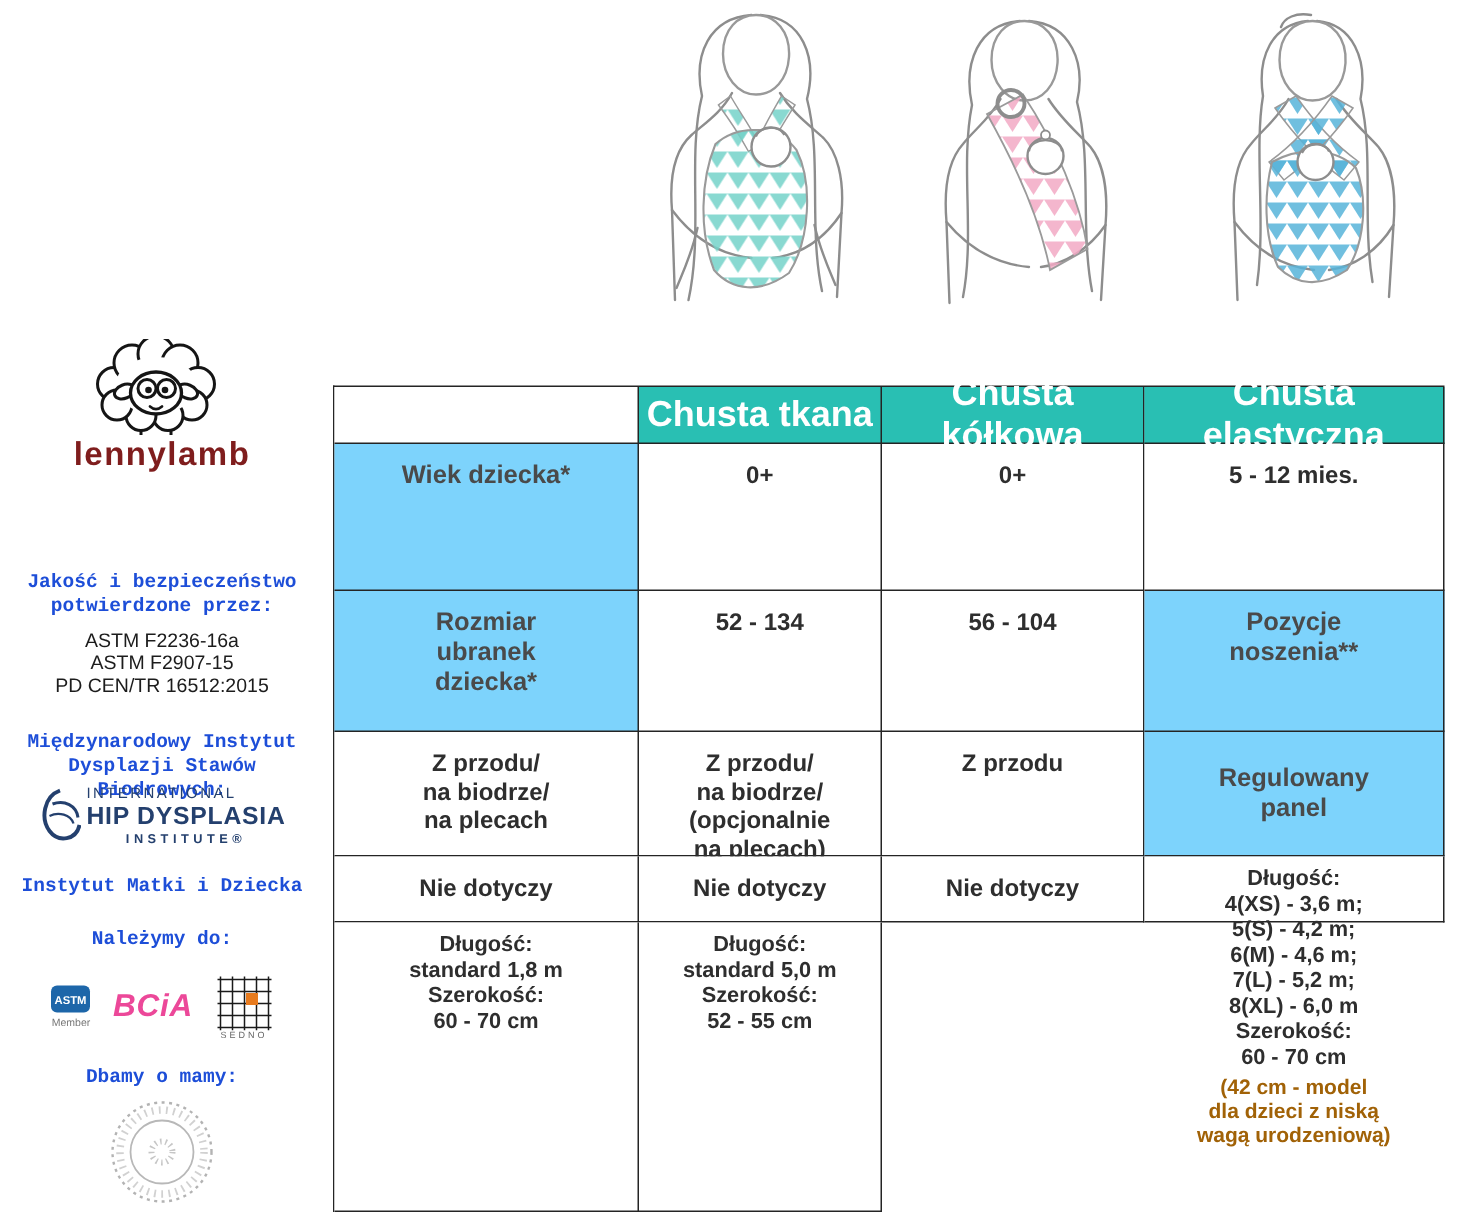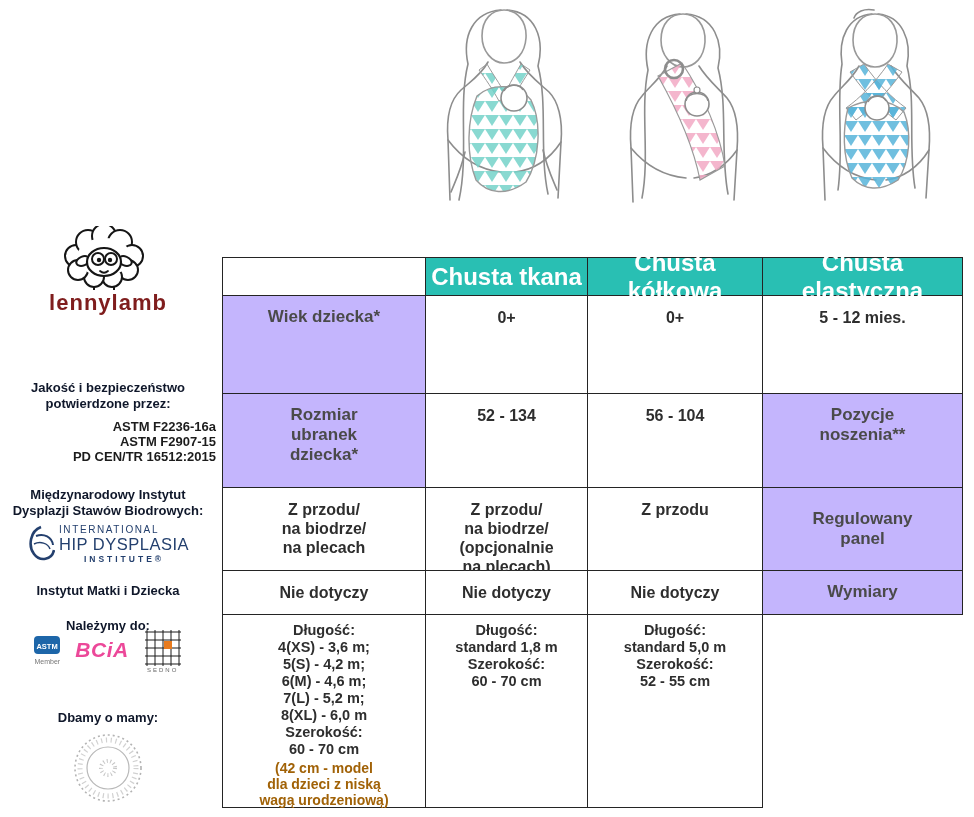--- a/index.html
+++ b/index.html
@@ -4,53 +4,53 @@
 <style>
   html,body{margin:0;padding:0;background:#fff;}
   .page{position:relative;width:974px;height:817px;background:#fff;overflow:hidden;
         font-family:"Liberation Sans","DejaVu Sans",sans-serif;color:#1c1c1c;}
   .abs{position:absolute;}
   .preline{white-space:pre-line;}
 
   
   .sidebar-block{position:absolute;left:0;width:216px;text-align:center;}
   .logo-text{top:290px;font-size:22px;font-weight:bold;color:#7f1d1d;letter-spacing:1px;}
-  .sb-head{font-size:13px;font-weight:bold;line-height:16px;color:#0f172a;}
+  .sb-head{font-size:13px;font-weight:bold;line-height:16px;color:#1d4ed8;font-family:Liberation Mono, monospace;}
   .quality{top:380px;}
-  .standards{top:419px;font-size:13px;font-weight:bold;line-height:15px;text-align:right;}
+  .standards{top:419px;font-size:13px;font-weight:normal;line-height:15px;}
   .inst-head{top:487px;}
   .hip{top:524px;display:flex;align-items:center;justify-content:center;gap:4px;}
   .hip-text{text-align:left;color:#24406e;}
   .hip-l1{font-size:10px;letter-spacing:1.6px;font-weight:normal;}
-  .hip-l2{font-size:16.5px;font-weight:normal;letter-spacing:0.5px;}
+  .hip-l2{font-size:16.5px;font-weight:bold;letter-spacing:0.5px;}
   .hip-l3{font-size:8.5px;letter-spacing:3px;font-weight:bold;text-align:center;}
   .imid{top:583px;}
   .belong{top:618px;}
-  .logo-row{top:625px;display:flex;align-items:center;justify-content:center;gap:14px;height:50px;}
+  .logo-row{top:646px;display:flex;align-items:center;justify-content:center;gap:14px;height:50px;}
   .astm-wrap{display:flex;flex-direction:column;align-items:center;}
   .tiny{font-size:7px;color:#777;margin-top:1px;}
   .bcia{font-size:21px;font-weight:bold;color:#ec4899;letter-spacing:0.5px;font-style:italic;}
   .sedno-wrap{display:flex;flex-direction:column;align-items:center;}
   .sedno-label{font-size:6px;color:#666;letter-spacing:2px;margin-top:1px;}
   .care{top:710px;}
   .stamp{top:732px;display:flex;justify-content:center;}
 
   
   .illo{position:absolute;}
 
   
   .cmp-table{position:absolute;left:222px;top:257px;display:grid;
              grid-template-columns:203px 162px 175px 200px;
              grid-template-rows:38px 98px 94px 83px 44px 193px;
              border-top:1px solid #242424;border-left:1px solid #242424;}
   .cell{border-right:1px solid #242424;border-bottom:1px solid #242424;
         display:flex;flex-direction:column;align-items:center;text-align:center;box-sizing:border-box;}
   .corner{background:#fff;}
   .hcell{background:#29bfb3;color:#fff;font-weight:bold;font-size:24px;justify-content:center;}
-  .lcell{background:#c4b5fd;color:#4a4a4a;font-weight:bold;font-size:17px;line-height:20px;padding-top:11px;}
+  .lcell{background:#7dd3fc;color:#4a4a4a;font-weight:bold;font-size:17px;line-height:20px;padding-top:11px;}
   .dcell{background:#fff;color:#2e2e2e;font-weight:bold;font-size:16px;line-height:19px;padding-top:12px;}
   .vc{justify-content:center;padding-top:0;}
   .dims{font-size:14.5px;line-height:17px;padding-top:7px;}
   .note{color:#a16207;font-size:14px;line-height:16px;margin-top:2px;font-weight:bold;white-space:pre-line;}
 </style>
 </head>
 <body>
 
 <div class="page">
 
@@ -254,21 +254,20 @@
 (opcjonalnie
 na plecach)</div>
     <div class="cell dcell preline">Z przodu</div>
 
     <div class="cell lcell preline vc">Regulowany
 panel</div>
     <div class="cell dcell preline vc">Nie dotyczy</div>
     <div class="cell dcell preline vc">Nie dotyczy</div>
     <div class="cell dcell preline vc">Nie dotyczy</div>
 
-    <div class="cell lcell preline">Wymiary</div>
     <div class="cell dcell dims">
       <span class="preline">Długość:
 4(XS) - 3,6 m;
 5(S) - 4,2 m;
 6(M) - 4,6 m;
 7(L) - 5,2 m;
 8(XL) - 6,0 m
 Szerokość:
 60 - 70 cm</span>
       <span class="note">(42 cm - model

